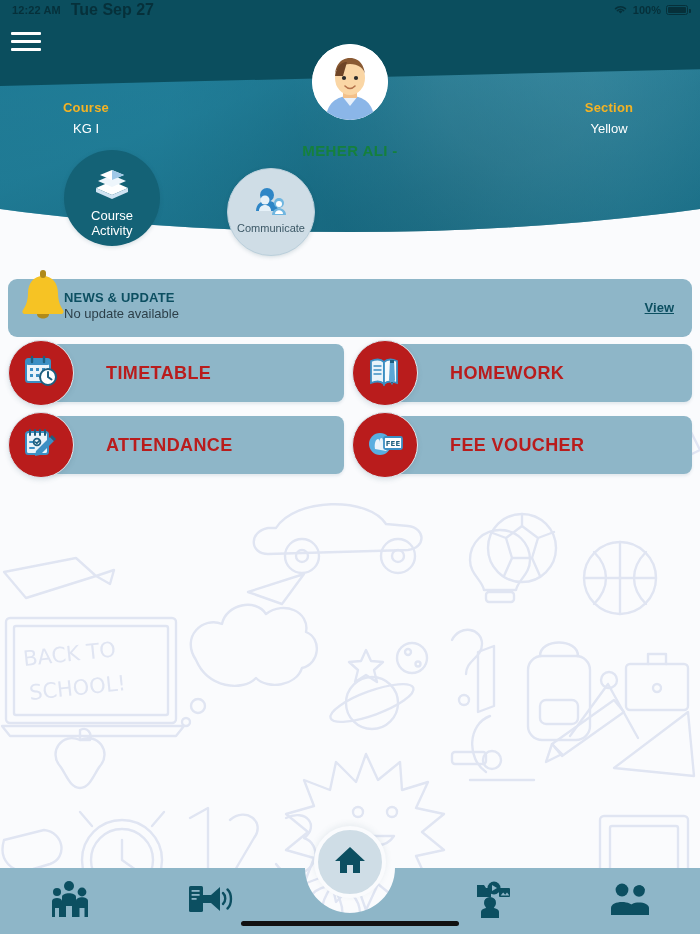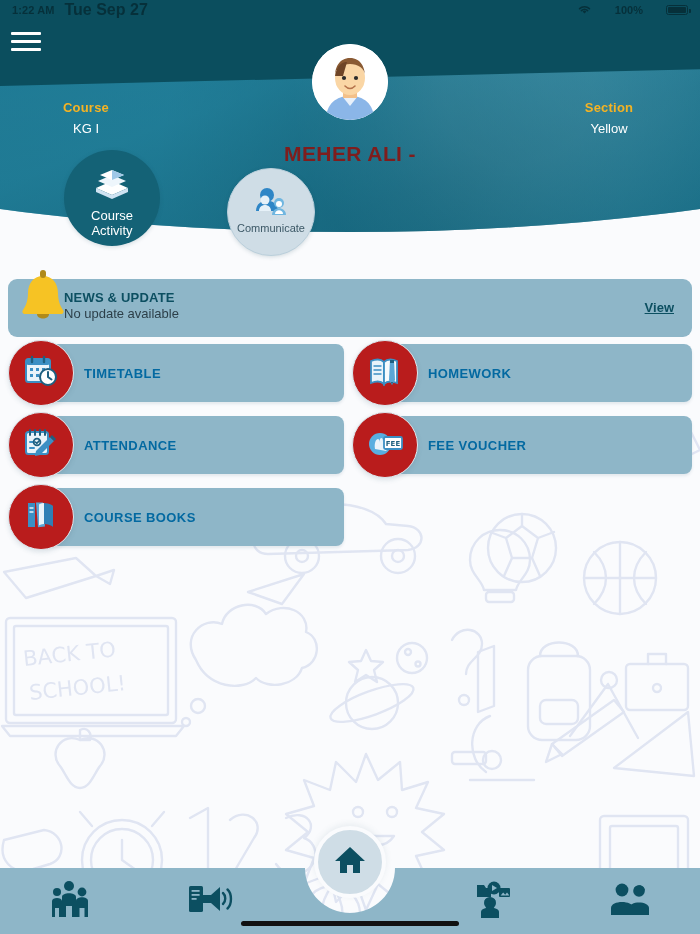--- a/index.html
+++ b/index.html
@@ -28,21 +28,21 @@
   .statusbar {
     position: absolute; top: 0; left: 0; width: 700px; height: 20px;
     background: #0b4e5e;
     display: flex; align-items: center; justify-content: space-between;
     padding: 0 12px;
     z-index: 40;
   }
   .sb-left { display: flex; align-items: center; gap: 10px; }
   .sb-time { color: #06303a; font-size: 11px; font-weight: 700; letter-spacing: .1px; }
   .sb-date { color: #06303a; font-size: 16px; font-weight: 600; }
-  .sb-right { display: flex; align-items: center; gap: 23px; }
+  .sb-right { display: flex; align-items: center; gap: 5px; }
   .sb-pct { color: #06303a; font-size: 11px; font-weight: 700; }
   .batt {
     width: 22px; height: 10px; border: 1.4px solid #06303a; border-radius: 2.5px;
     position: relative; display: inline-block;
   }
   .batt::after {
     content:''; position: absolute; right: -3.5px; top: 3px;
     width: 2px; height: 4px; background: #06303a; border-radius: 0 1px 1px 0;
   }
   .batt i { position: absolute; inset: 1px; background: #06303a; border-radius: 1px; display:block; }
@@ -96,21 +96,21 @@
   .avatar-wrap {
     position: absolute; left: 50%; top: 44px; transform: translateX(-50%);
     width: 76px; height: 76px; z-index: 6;
   }
   .avatar {
     width: 76px; height: 76px; border-radius: 50%;
     background: #ffffff; overflow: hidden; position: relative;
   }
   .student-name {
     position: absolute; left: 50%; top: 142px; transform: translateX(-50%);
-    color: #7f1d1d; font-size: 21px; font-weight: 700; letter-spacing: .4px;
+    color: #15803d; font-size: 15px; font-weight: 700; letter-spacing: .4px;
     z-index: 6; white-space: nowrap;
   }
 
   
   .navcircles { position: absolute; top: 0; left: 0; width: 700px; height: 260px; z-index: 20; }
   .navc {
     position: absolute; border-radius: 50%;
     display: flex; flex-direction: column; align-items: center; justify-content: flex-start;
     cursor: pointer;
     box-shadow: 0 1px 4px rgba(30,70,90,.18);
@@ -167,22 +167,22 @@
     box-shadow: 0 2px 3px rgba(60,100,120,.12);
   }
   .tile-badge {
     position: relative; width: 66px; height: 66px; border-radius: 50%;
     background: #b91c1c; border: 1px solid #dde8ee;
     display: flex; align-items: center; justify-content: center;
     box-shadow: 0 2px 5px rgba(60,100,120,.16);
     z-index: 2; flex: 0 0 66px;
   }
   .tile-label {
-    position: relative; z-index: 2; margin-left: 10px;
-    color: #0369a1; font-size: 13px; font-weight: 600; letter-spacing: .4px;
+    position: relative; z-index: 2; margin-left: 32px;
+    color: #b91c1c; font-size: 18px; font-weight: 600; letter-spacing: .4px;
   }
 
   
   .bottombar {
     position: absolute; left: 0; bottom: 0; width: 700px; height: 66px; z-index: 30;
   }
   .bb-shape { position: absolute; inset: 0; }
   .bb-items {
     position: absolute; inset: 0; display: flex; align-items: center;
   }
@@ -314,21 +314,21 @@
           <path d="M182 448 h80 l-8 12 h-80z"></path>
 
         <rect x="420" y="880" width="60" height="54" rx="4"></rect>
           <rect x="428" y="888" width="44" height="12"></rect>
       </g>
     </svg>
   </div>
 
   <div class="statusbar">
     <div class="sb-left">
-      <span class="sb-time">1:22 AM</span>
+      <span class="sb-time">12:22 AM</span>
       <span class="sb-date">Tue Sep 27</span>
     </div>
     <div class="sb-right">
       <span>
         <svg width="15" height="11" viewBox="0 0 15 11">
             <path d="M7.5 9.6 5.6 7.5a2.8 2.8 0 0 1 3.8 0z" fill="#06303a"></path>
             <path d="M2.6 4.6a7.4 7.4 0 0 1 9.8 0" stroke="#06303a" stroke-width="1.6" fill="none" stroke-linecap="round"></path>
             <path d="M4.4 6.6a4.8 4.8 0 0 1 6.2 0" stroke="#06303a" stroke-width="1.6" fill="none" stroke-linecap="round"></path>
           </svg>
       </span>
@@ -467,35 +467,20 @@
               <circle cx="13" cy="15" r="3.4" fill="none" stroke="#1e5f80" stroke-width="1.8"></circle>
               <path d="M11.4 15 l1.4 1.4 2.6 -2.8" stroke="#1e5f80" stroke-width="1.6" fill="none" stroke-linecap="round"></path>
               <path d="M12 24 l14 -14 4 4 -14 14 -5 1z" fill="#3b8fc4"></path>
               <path d="M26 10 l4 4 2 -2 -4 -4z" fill="#1e5f80"></path>
             </svg>
           </span>
         </div>
         <span class="tile-label">ATTENDANCE</span>
       </div>
 
-      <div class="tile">
-        <div class="tile-bar"></div>
-        <div class="tile-badge">
-          <span>
-            <svg width="32" height="32" viewBox="0 0 32 32">
-              <path d="M3 4 h7 v24 h-7z" fill="#3b8fc4"></path>
-              <path d="M11 3.4 h7 l2 24 -7 .8z" fill="#5aa6d6"></path>
-              <path d="M19 4 c6 0 9 3 9 3 v21 c0 0 -3 -3 -9 -3z" fill="#2f7fb5"></path>
-              <path d="M19 4 c-3 0 -5 1.4 -5 1.4 v21 c0 0 2 -1.4 5 -1.4z" fill="#e9f3fa"></path>
-              <path d="M5 9 h3 M5 13 h3" stroke="#e9f3fa" stroke-width="1.4" stroke-linecap="round"></path>
-            </svg>
-          </span>
-        </div>
-        <span class="tile-label">COURSE BOOKS</span>
-      </div>
 
     </div>
 
     <div class="tile-col right">
 
       <div class="tile">
         <div class="tile-bar"></div>
         <div class="tile-badge">
           <span>
             <svg width="34" height="32" viewBox="0 0 34 32">

